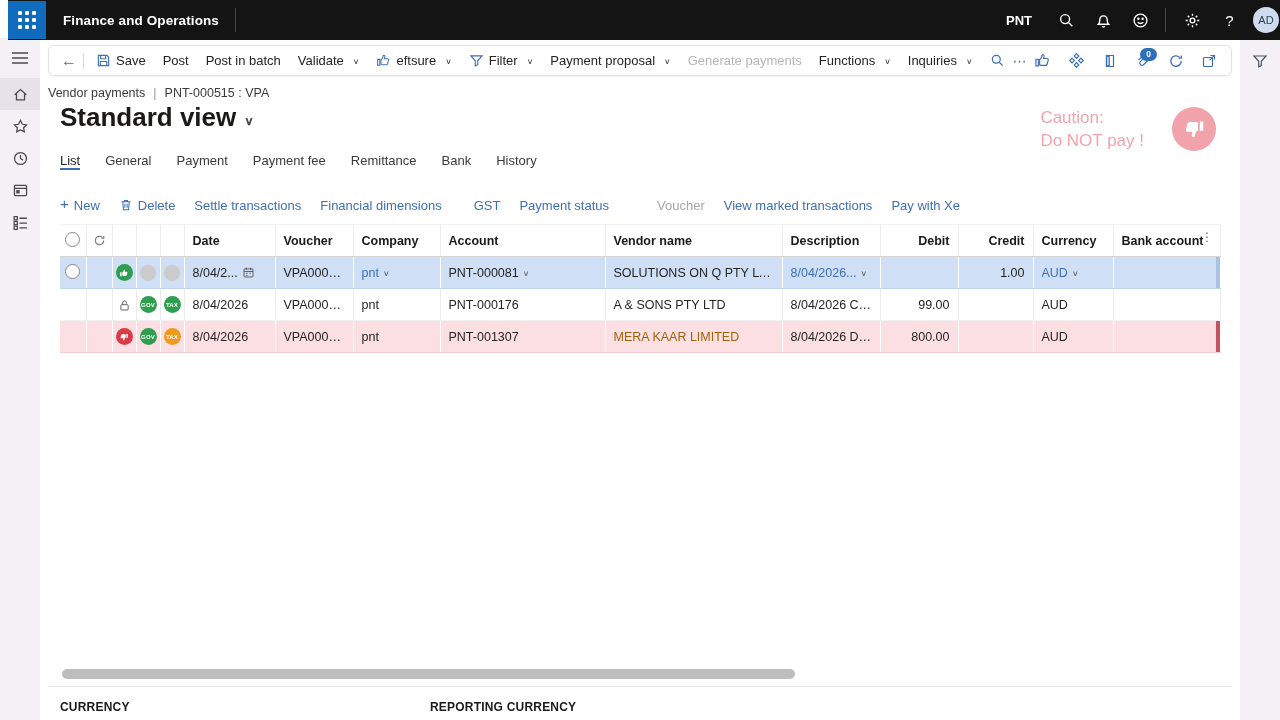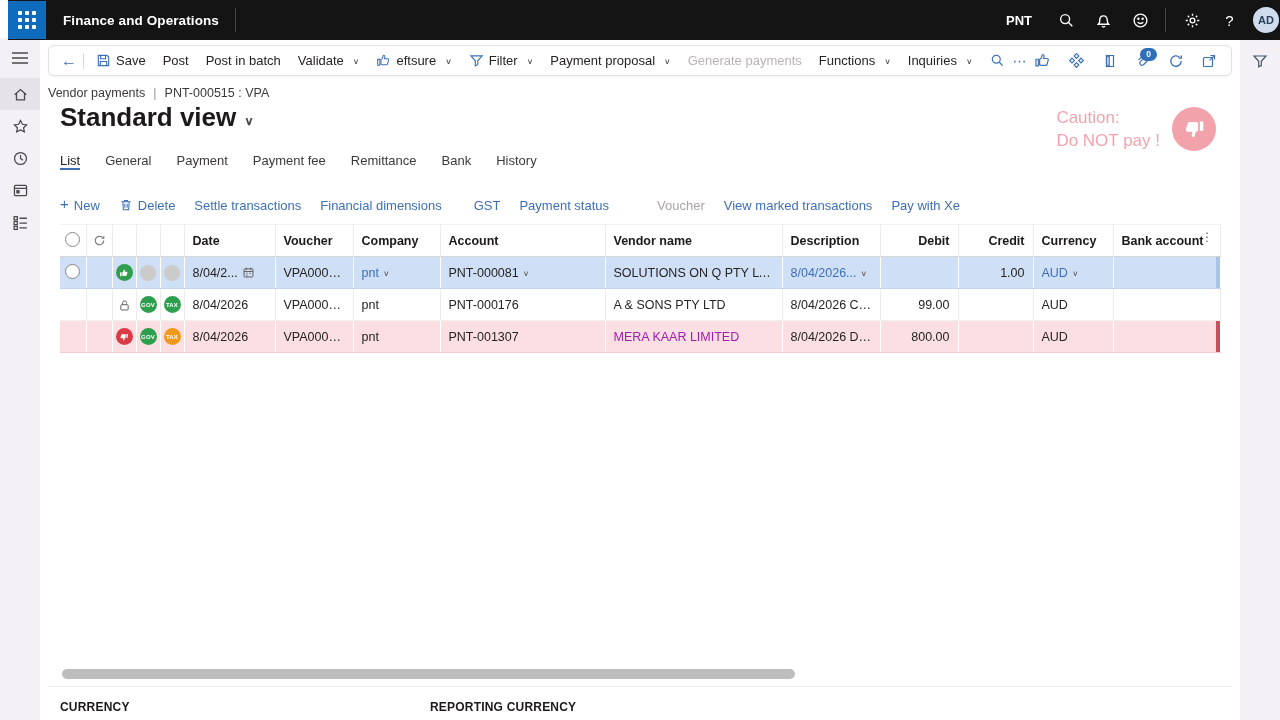--- a/index.html
+++ b/index.html
@@ -13,21 +13,21 @@
   .waffle{width:38px;height:38px;background:#0f6cbd;display:flex;align-items:center;justify-content:center;cursor:pointer}
   .waffle-grid{display:grid;grid-template-columns:repeat(3,4px);grid-gap:3px}
   .waffle-grid i{width:4px;height:4px;background:#fff;border-radius:1px}
   .app-title{font-size:13.5px;font-weight:700;margin-left:17px;letter-spacing:.1px}
   .tb-divider{width:1px;height:24px;background:#454545;margin-left:16px}
   .topbar-right{margin-left:auto;display:flex;align-items:center}
   .env{font-size:13px;font-weight:600;margin-right:16px}
   .top-icon{width:37px;height:38px;display:flex;align-items:center;justify-content:center;cursor:pointer}
   .q-glyph{font-size:15px;font-weight:400}
   .avatar{width:26px;height:26px;border-radius:50%;background:#cfdcef;color:#2c4257;font-size:11px;
-          font-weight:700;display:flex;align-items:center;justify-content:center;margin:0 9px 0 5px;cursor:pointer}
+          font-weight:400;display:flex;align-items:center;justify-content:center;margin:0 9px 0 5px;cursor:pointer}
 
   
   .sidebar{position:absolute;top:38px;left:0;width:40px;height:682px;background:#f3f1f6;border-right:1px solid #e7e5ea}
   .side-item{width:40px;height:32px;display:flex;align-items:center;justify-content:center;color:#4a4a4a;cursor:pointer}
   .side-item:first-child{margin-top:4px;margin-bottom:4px}
   .side-item.active{background:#e5e2e9}
   .rightrail{position:absolute;top:38px;right:0;width:40px;height:682px;background:#f3f1f6;border-left:1px solid #e7e5ea}
   .rail-icon{width:40px;height:34px;display:flex;align-items:center;justify-content:center;color:#44546a;margin-top:6px;cursor:pointer}
 
   
@@ -45,21 +45,21 @@
   .clip-wrap{position:relative}
   .clip-badge{position:absolute;top:-5px;right:-6px;min-width:13px;height:13px;border-radius:7px;background:#2f6fba;
               color:#fff;font-size:8.5px;font-weight:700;display:flex;align-items:center;justify-content:center;padding:0 2px}
   .more-glyph{font-size:14px;letter-spacing:1px;cursor:pointer}
 
   .crumb{position:absolute;left:8px;top:48px;font-size:12.5px;color:#3b3a39}
   .crumb .sep{margin:0 8px;color:#9a9896}
   .title{position:absolute;left:20px;top:64px;font-size:26px;font-weight:600;color:#1b1a19;display:flex;align-items:flex-end;cursor:pointer}
   .tchev{font-size:13px;color:#484644;margin-left:8px;margin-bottom:5px;transform:scaleY(.9)}
 
-  .caution{position:absolute;right:24px;top:68px;display:flex;align-items:center;gap:12px}
+  .caution{position:absolute;right:24px;top:68px;display:flex;align-items:center;gap:28px}
   .caution-text{font-size:17px;line-height:23px;color:#f2a3ad}
   .caution-circle{width:44px;height:44px;border-radius:50%;background:#f2a2ab;display:flex;align-items:center;justify-content:center;color:#fff}
 
   .tabs{position:absolute;left:20px;top:115px;display:flex;gap:25px;font-size:13px;color:#3b3a39}
   .tab{cursor:pointer;border-bottom:2px solid transparent}
   .tab.active{border-bottom-color:#3e6fb6;color:#252423}
 
   .actions{position:absolute;left:20px;top:157px;display:flex;align-items:center;font-size:13px;color:#3e6fb6;height:20px}
   .act{display:flex;align-items:center;gap:5px;margin-right:19px;white-space:nowrap;cursor:pointer}
   .act.dim{color:#a8a6a4;cursor:default}
@@ -69,21 +69,21 @@
   .grid{position:absolute;left:20px;top:186px;width:1160px}
   table{border-collapse:collapse;table-layout:fixed;width:1160px;font-size:12.5px;color:#252423}
   th,td{height:32px;padding:0 8px;overflow:hidden;white-space:nowrap;text-overflow:ellipsis;
         border-right:1px solid #ececec;box-sizing:border-box;font-weight:400;text-align:left}
   thead th{font-weight:600;color:#1b1a19;border-top:1px solid #f1f1f1;border-bottom:1px solid #d6d6d6;background:#fff}
   tbody td{border-bottom:1px solid #f0f0f0}
   .c-ico{padding:0 2px;text-align:center}
   .num{text-align:right}
   tr.selected td{background:#cfdff6;border-right-color:rgba(255,255,255,.75);border-bottom-color:#c0d3ef}
   tr.flagged td{background:#fbdfe3;border-right-color:rgba(255,255,255,.85);border-bottom-color:#f2ccd2}
-  tr.flagged .vend{color:#a21caf}
+  tr.flagged .vend{color:#a16207}
   .radio{width:13px;height:13px;border:1px solid #8a8886;border-radius:50%;display:inline-block;background:#fff;cursor:pointer}
   .cellflex{display:flex;align-items:center;gap:4px}
   .cellflex .txt{overflow:hidden;text-overflow:ellipsis}
   .cell-chev{font-size:9px;color:#605e5c;flex:0 0 auto;transform:scaleY(.85)}
   .scircle{width:17px;height:17px;border-radius:50%;display:inline-flex;align-items:center;justify-content:center;color:#fff;vertical-align:middle}
   .sgreen{background:#2e9e4f}.sred{background:#d93b47}.sorange{background:#f09a1d}
   .gcircle{width:16px;height:16px;border-radius:50%;background:#cbcbcb;display:inline-block;vertical-align:middle}
   .bdg{width:17px;height:17px;border-radius:50%;display:inline-flex;align-items:center;justify-content:center;
        color:#fff;font-size:6px;font-weight:700;letter-spacing:.2px;vertical-align:middle}
   .lockc{color:#605e5c;display:inline-flex;vertical-align:middle}

